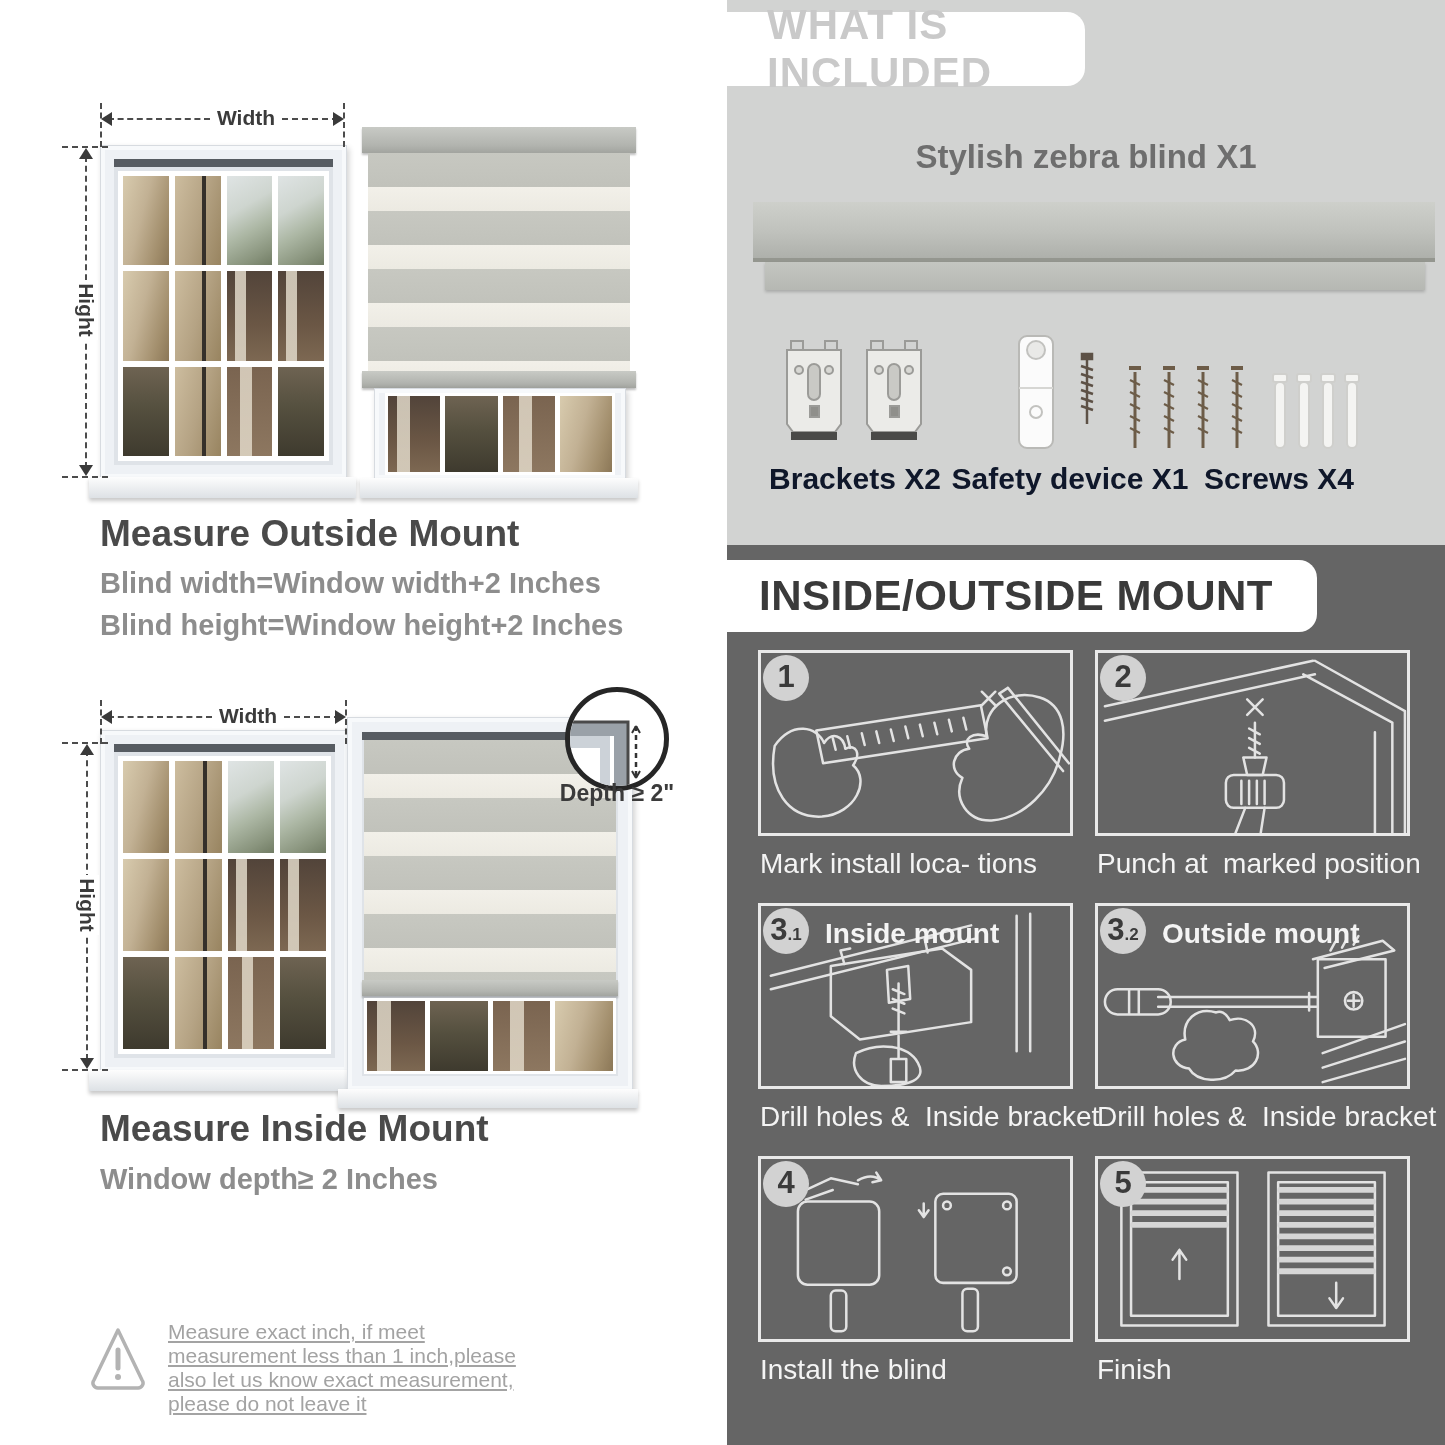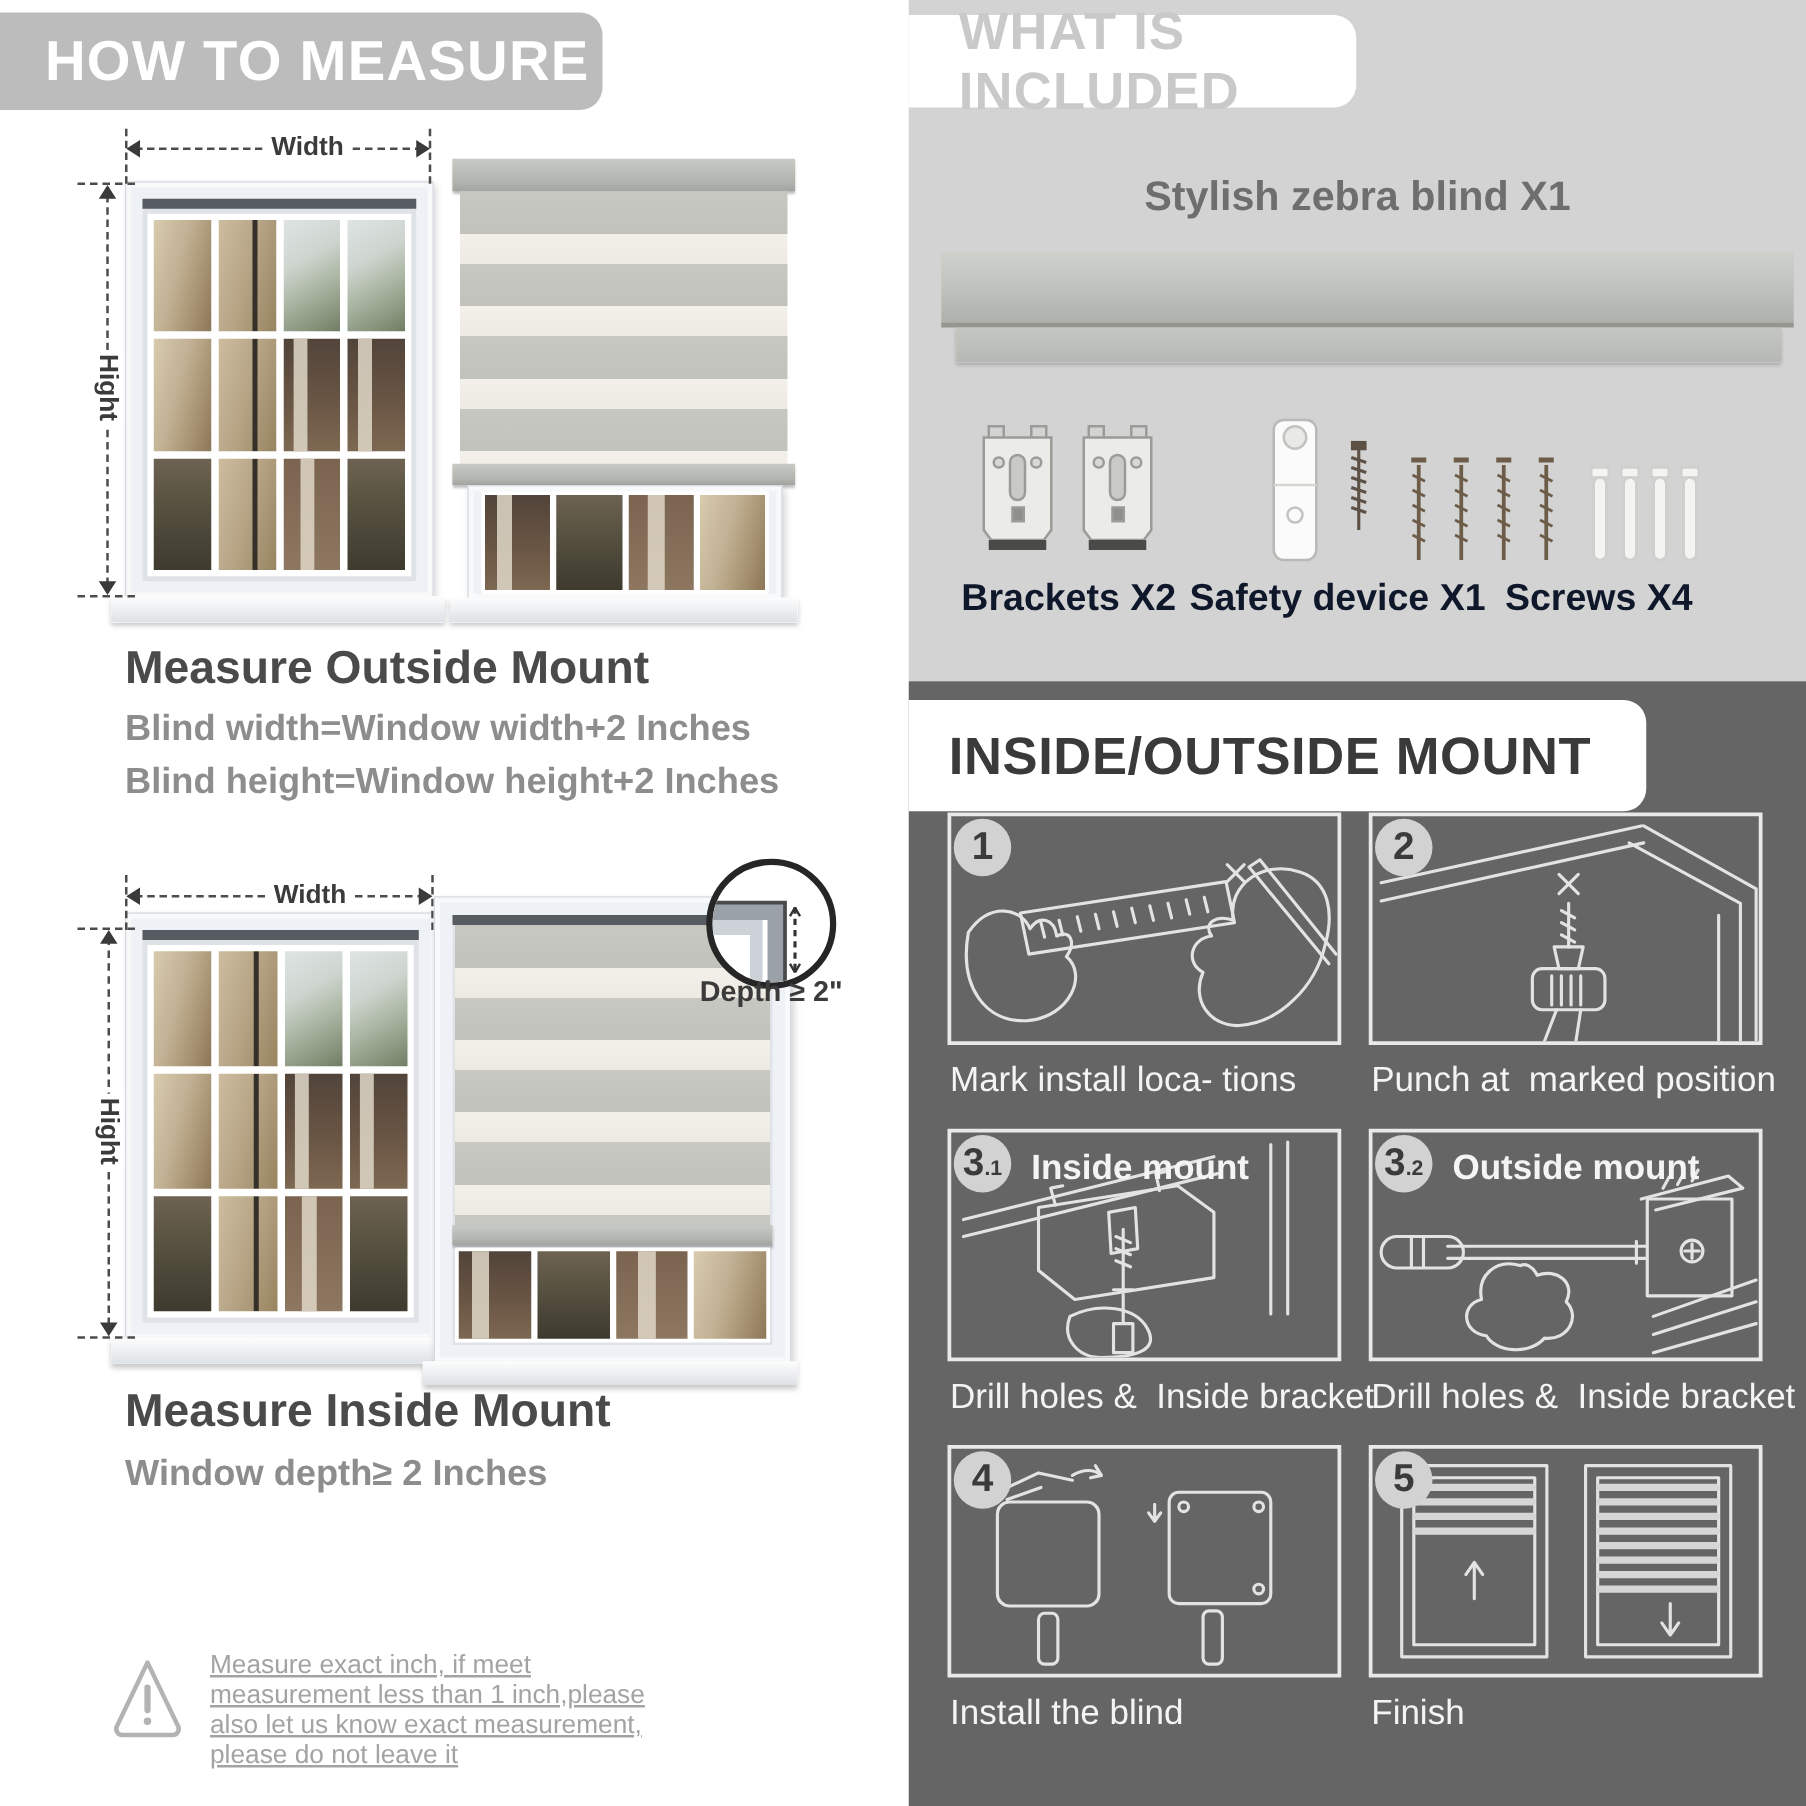--- a/index.html
+++ b/index.html
@@ -58,43 +58,40 @@
   .included-header span{color:#c9c9c9;font-size:42px;font-weight:bold;padding-left:40px;letter-spacing:1px;}
   .product-title{position:absolute;left:0;top:138px;width:100%;text-align:center;
     font-size:33px;font-weight:bold;color:#6e6e6e;}
   .headrail-main{position:absolute;left:26px;top:202px;width:682px;height:56px;
     background:linear-gradient(180deg,#ced0cb 0%,#bfc1bc 55%,#aeb0ab 100%);border-bottom:4px solid #94968f;}
   .headrail-low{position:absolute;left:38px;top:262px;width:660px;height:28px;
     background:linear-gradient(180deg,#c4c6c1 0%,#b6b8b3 100%);box-shadow:0 2px 3px rgba(0,0,0,.2);}
   .item-label{position:absolute;top:462px;text-align:center;font-size:30px;font-weight:bold;color:#0f172a;}
 
   .mount-panel{left:727px;top:545px;width:718px;height:900px;background:#656565;}
-  .mount-header{position:absolute;left:0;top:15px;width:590px;height:89px;background:#fff;
+  .mount-header{position:absolute;left:0;top:15px;width:590px;height:72px;background:#fff;
     border-radius:0 18px 18px 0;display:flex;align-items:center;}
   .mount-header span{color:#3a3a3a;font-size:42px;font-weight:bold;padding-left:32px;letter-spacing:.5px;}
 
   .steps-grid{position:absolute;left:31px;top:105px;display:grid;grid-template-columns:315px 315px;column-gap:22px;}
   .step{height:253px;position:relative;}
   .step-panel{position:relative;width:315px;height:186px;border:3px solid #e9e9e9;box-sizing:border-box;background:#656565;}
   .step-badge{position:absolute;left:2px;top:2px;width:46px;height:46px;border-radius:50%;background:#d2d2d2;
     color:#3b3b3b;display:flex;align-items:baseline;justify-content:center;padding-top:3px;box-sizing:border-box;}
   .badge-main{font-size:31px;font-weight:bold;line-height:38px;}
   .badge-sub{font-size:17px;font-weight:bold;}
   .step-label{position:absolute;left:64px;top:12px;font-size:28px;font-weight:bold;color:#f4f4f4;}
   .step-caption{position:absolute;left:2px;top:198px;font-size:28px;font-weight:normal;color:#f4f4f4;white-space:pre;}
   .lineart{position:absolute;left:0;top:0;width:100%;height:100%;}
 </style>
 </head>
 <body>
 
 <div id="canvas">
 
-  <div class="abs howto-header">
-    <span>HOW TO MEASURE</span>
-  </div>
 
   <div class="abs winframe" style="left:100px;top:145px;width:245px;height:332px;">
     <div class="win-inner">
       <div class="topstrip"></div>
       <div class="sashes">
         <div class="sash">
           <div class="pane pg-a"></div>
             <div class="pane pg-b"></div>
           <div class="pane pg-a"></div>
             <div class="pane pg-b"></div>

